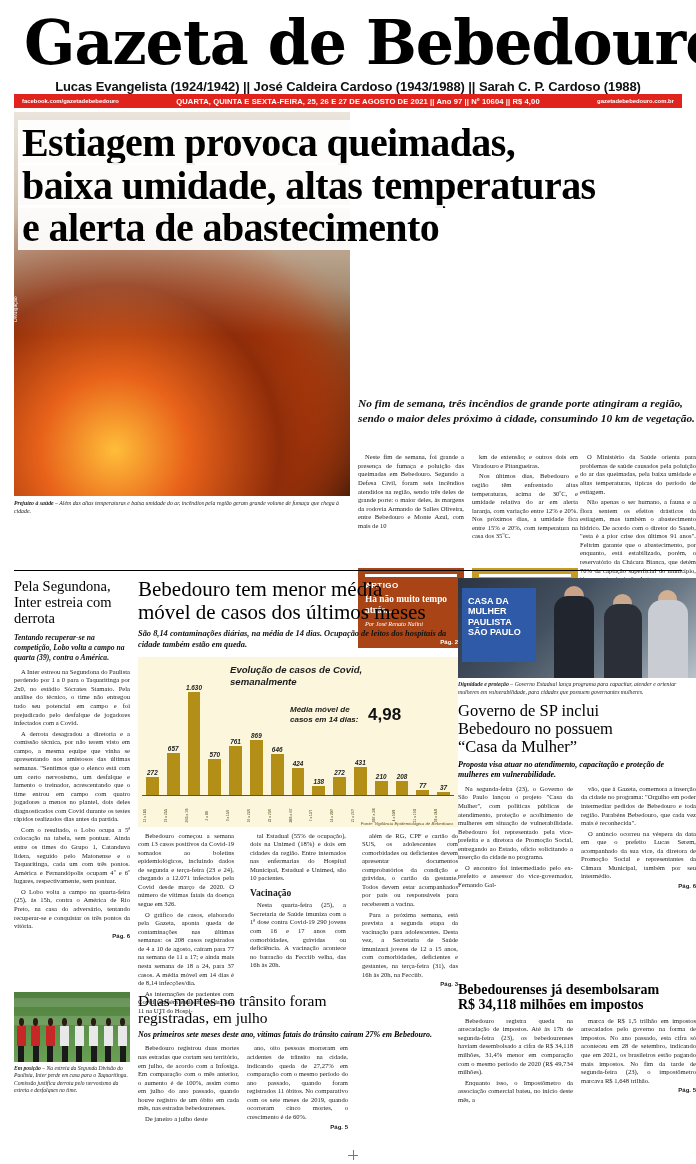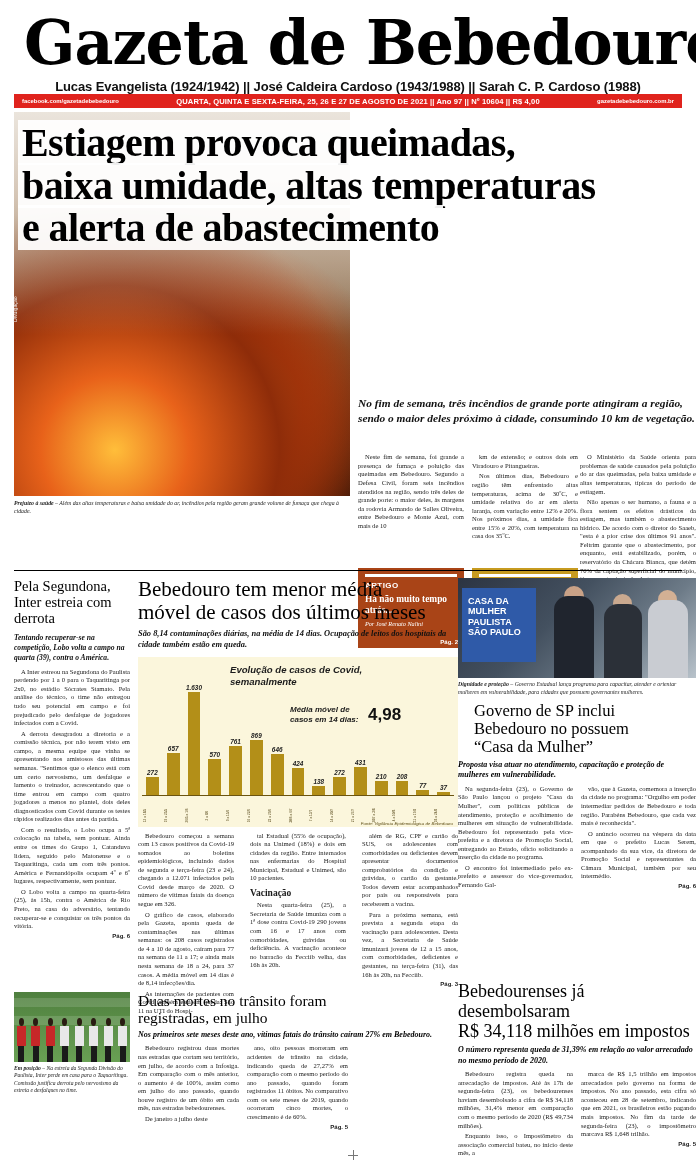--- a/index.html
+++ b/index.html
@@ -159,36 +159,36 @@
   .casaphoto .fig2{position:absolute;left:146px;top:26px;width:38px;height:74px;
     background:#2b3038;border-radius:14px 14px 0 0;}
   .casaphoto .fig3{position:absolute;left:190px;top:22px;width:40px;height:78px;
     background:#c9ccd2;border-radius:14px 14px 0 0;}
   .casaphoto .head1{position:absolute;left:106px;top:8px;width:20px;height:20px;border-radius:50%;background:#c9a287;}
   .casaphoto .head2{position:absolute;left:155px;top:16px;width:19px;height:19px;border-radius:50%;background:#caa98f;}
   .casaphoto .head3{position:absolute;left:200px;top:12px;width:19px;height:19px;border-radius:50%;background:#d3b094;}
   .casaphoto .credit{position:absolute;right:1px;top:18px;transform:rotate(-90deg);
     transform-origin:right top;font-size:4px;color:#eee;font-family:"Liberation Sans",sans-serif;white-space:nowrap;}
   .casa .cap{font-style:italic;font-size:5.8px;line-height:1.35;margin-top:3px;color:#222;}
-  .casa h2{margin:5px 0 0 16px;font-size:16.5px;line-height:1.1;font-weight:normal;
+  .casa h2{margin:5px 0 0 0;font-size:16.5px;line-height:1.1;font-weight:normal;
     font-family:"Liberation Serif",serif;}
   .casa .sub{font-style:italic;font-weight:bold;font-size:8px;line-height:1.3;margin-top:4px;}
   .casa-cols{display:flex;gap:8px;margin-top:4px;}
   .casa-cols .col{width:115px;font-size:6.6px;line-height:1.30;text-align:justify;color:#1a1a1a;}
   .casa-cols .col p{margin:0 0 2px 0;text-indent:7px;}
   
   .bottom{position:absolute;left:0;top:992px;width:696px;}
   .b-transito{position:absolute;left:138px;top:0;width:320px;}
   .b-transito h2{margin:0;font-size:15.5px;line-height:1.1;font-weight:normal;font-family:"Liberation Serif",serif;}
   .b-transito .sub{font-style:italic;font-weight:bold;font-size:8px;line-height:1.3;margin-top:4px;}
   .b-cols{display:flex;gap:8px;margin-top:4px;}
   .b-cols .col{width:101px;font-size:6.6px;line-height:1.30;text-align:justify;color:#1a1a1a;}
   .b-cols .col p{margin:0 0 2px 0;text-indent:7px;}
   .b-impostos{position:absolute;left:458px;top:-10px;width:238px;}
-  .b-impostos h2{margin:0;font-size:18px;line-height:1.1;font-weight:normal;font-family:"Liberation Serif",serif;}
+  .b-impostos h2{margin:0;font-size:14px;line-height:1.1;font-weight:bold;font-family:"Liberation Serif",serif;}
   .b-impostos .sub{font-style:italic;font-weight:bold;font-size:8px;line-height:1.3;margin-top:4px;}
   .i-cols{display:flex;gap:8px;margin-top:4px;}
   .i-cols .col{width:115px;font-size:6.6px;line-height:1.30;text-align:justify;color:#1a1a1a;}
   .i-cols .col p{margin:0 0 2px 0;text-indent:7px;}
   .soccer{position:absolute;left:14px;top:0;width:116px;}
   .soccerphoto{width:116px;height:70px;position:relative;overflow:hidden;
     background:linear-gradient(#4f7f3f 0%,#5b8f48 45%,#69a054 100%);}
   .soccerphoto .stripe{position:absolute;left:0;right:0;height:9px;background:rgba(255,255,255,0.14);}
   .soccerphoto .players{position:absolute;left:0;right:0;bottom:0;height:46px;display:flex;}
   .soccerphoto .pl{flex:1;position:relative;}
@@ -536,21 +536,20 @@
           <div class="pagr">Pág. 5</div>
         </div>
       </div>
     </div>
 
     <div class="b-impostos">
       <h2>
         <span>Bebedourenses já desembolsaram</span><br>
         <span>R$ 34,118 milhões em impostos</span>
       </h2>
-      <div class="sub">O número representa queda de 31,39% em relação ao valor arrecadado no mesmo período de 2020.</div>
       <div class="i-cols">
         <div class="col">
           <p>Bebedouro registra queda na arrecadação de impostos. Até às 17h de segunda-feira (23), os bebedourenses haviam desembolsado a cifra de R$ 34,118 milhões, 31,4% menor em comparação com o mesmo período de 2020 (R$ 49,734 milhões).</p>
           <p>Enquanto isso, o Impostômetro da associação comercial bateu, no início deste mês, a</p>
         </div>
         <div class="col">
           <p>marca de R$ 1,5 trilhão em impostos arrecadados pelo governo na forma de impostos. No ano passado, esta cifra só aconteceu em 28 de setembro, indicando que em 2021, os brasileiros estão pagando mais impostos. No fim da tarde de segunda-feira (23), o impostômetro marcava R$ 1,648 trilhão.</p>
           <div class="pagr">Pág. 5</div>
         </div>
       </div>

